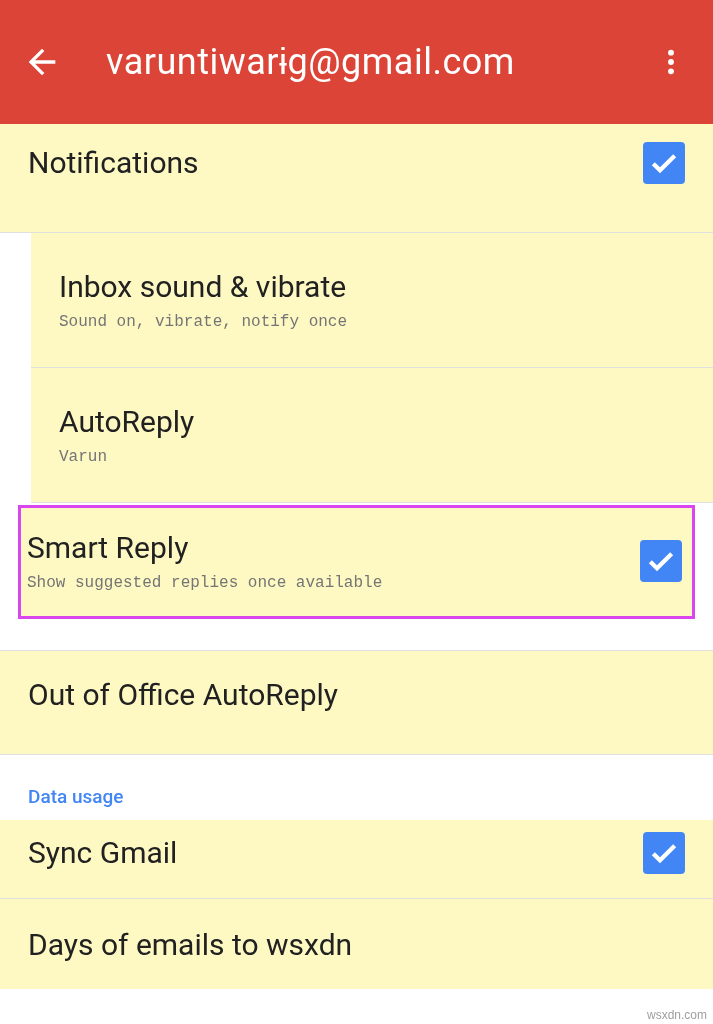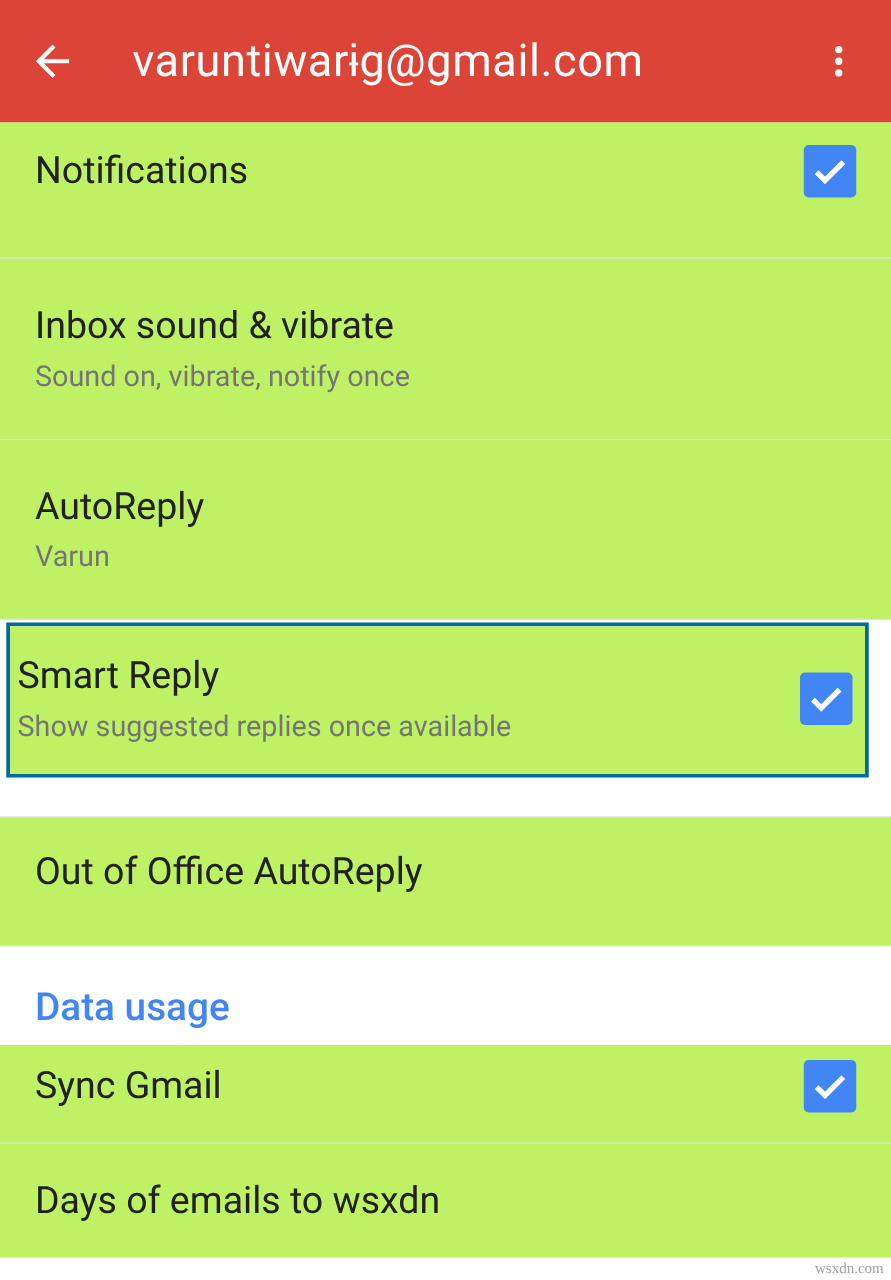--- a/index.html
+++ b/index.html
@@ -1,19 +1,19 @@
 <!DOCTYPE html>
 <html><head>
 <meta charset="utf-8">
 <style>
   * { box-sizing: border-box; margin: 0; padding: 0; }
   html, body { width: 713px; height: 1024px; font-family: Roboto, Arial, sans-serif; background: #fff; overflow: hidden; }
   .appbar {
     background: #db4437;
-    height: 98px;
+    height: 124px;
     display: flex;
     align-items: center;
     padding: 0 18px;
     color: #fff;
   }
   .back-btn {
     width: 48px; height: 48px; display: flex; align-items: center; justify-content: center;
     cursor: pointer;
   }
   .appbar-title {
@@ -28,78 +28,79 @@
     width: 48px; height: 48px; display: flex; align-items: center; justify-content: center;
     cursor: pointer;
   }
   .list { }
   .row {
     padding: 22px 28px 24px 28px;
     border-bottom: 1px solid #e0e0e0;
     display: flex;
     align-items: center;
     cursor: pointer;
-    background: #bef264;
+    background: #fef9c3;
   }
   .row .text { flex: 1; }
   .row .title {
     font-size: 30px;
     color: #212121;
     line-height: 1.35;
   }
   .row .subtitle {
-    font-size: 23px;
+    font-size: 16px;
     color: #757575;
     line-height: 1.35;
     margin-top: 4px;
+    font-family: Liberation Mono, monospace;
   }
   .row-notifications {
     padding-top: 18px;
     padding-bottom: 48px;
   }
   .row-notifications .title { font-size: 30px; }
   .checkbox {
     width: 42px; height: 42px;
     background: #4285f4;
     border-radius: 4px;
     display: flex; align-items: center; justify-content: center;
     flex-shrink: 0;
     margin-left: 20px;
   }
   .checkbox svg { width: 32px; height: 32px; }
   .section-header {
     padding: 30px 28px 12px 28px;
-    font-size: 31px;
+    font-size: 19px;
     font-weight: 500;
     color: #4285f4;
   }
   .highlight-wrap {
-    border: 3px solid #0369a1;
-    margin: 2px 18px 2px 5px;
+    border: 3px solid #d946ef;
+    margin: 2px 18px 2px 18px;
     padding: 0;
   }
   .highlight-wrap .row {
     border-bottom: none;
     padding: 20px 10px 22px 6px;
   }
   .spacer-after-highlight {
     height: 30px;
     border-bottom: 1px solid #e0e0e0;
   }
   .row-sync { border-bottom: 1px solid #e0e0e0; padding-top: 12px; padding-bottom: 24px; gap: 44px; }
   .row-days { border-bottom: none; padding-top: 26px; }
   .watermark {
     position: absolute;
     right: 6px;
     bottom: 2px;
     font-size: 12px;
     color: #9e9e9e;
-    font-family: Liberation Serif, serif;
+    font-family: Liberation Sans, sans-serif;
   }
-  .row-inbox, .row-signature { padding-top: 34px; padding-bottom: 34px; }
+  .row-inbox, .row-signature { padding-top: 34px; padding-bottom: 34px; margin-left: 31px; }
   .row-ooo { padding-top: 24px; padding-bottom: 38px; justify-content: center; }
 </style>
 </head>
 <body>
 
 <div class="appbar">
   <div class="back-btn">
     <svg viewBox="0 0 24 24" width="40" height="40">
         <path fill="#fff" d="M20 11H7.83l5.59-5.59L12 4l-8 8 8 8 1.41-1.41L7.83 13H20z"></path>
       </svg>

